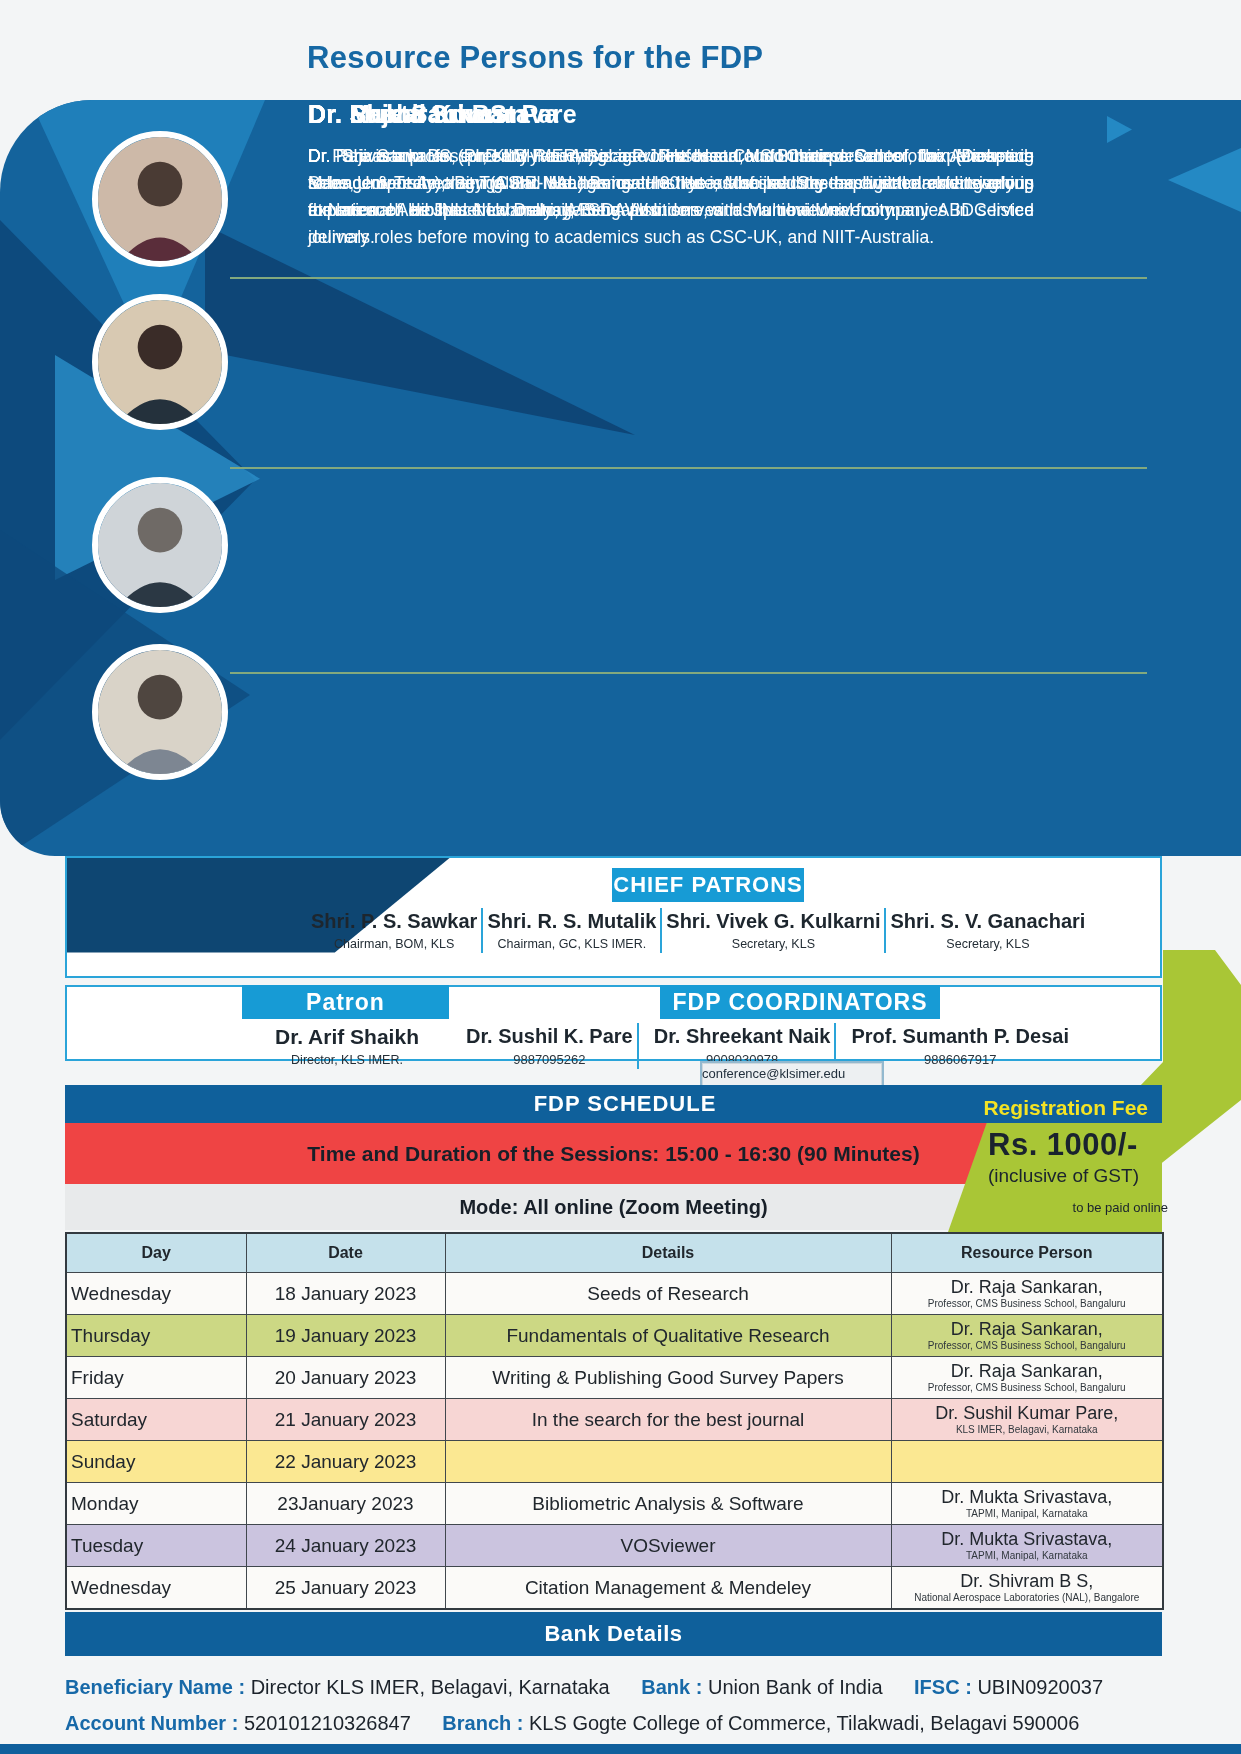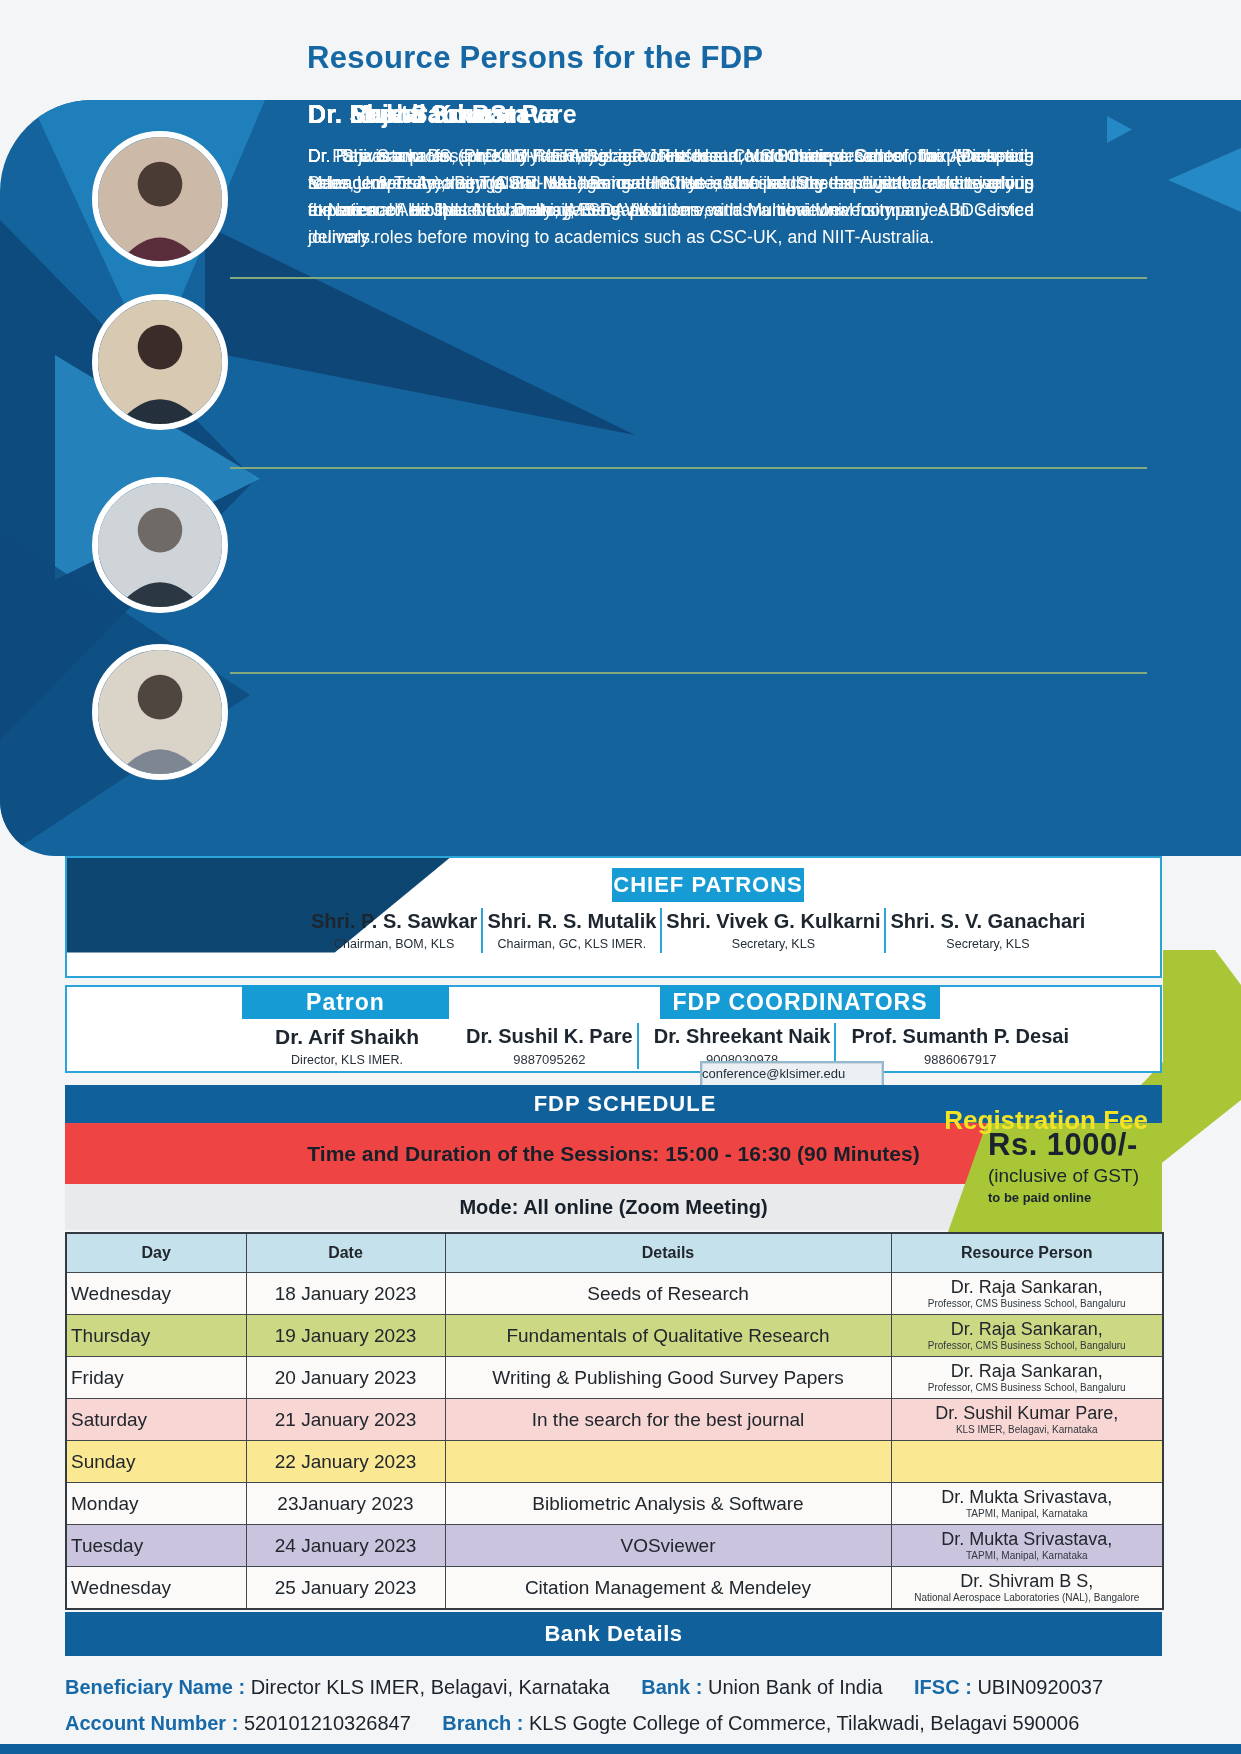--- a/index.html
+++ b/index.html
@@ -43,50 +43,50 @@
          clip-path:polygon(0 0,35% 0,24.5% 80%,0 80%);}
   .badge{position:absolute;top:10px;background:#179bd5;color:#ffffff;font-weight:700;
          text-align:center;letter-spacing:1px;z-index:2;}
   .badge-chief{left:545px;width:192px;height:34px;font-size:22px;line-height:34px;}
   .patron-row{position:absolute;left:240px;right:6px;top:50px;display:flex;z-index:2;}
   .pcell{text-align:center;padding:2px 4px;}
   .pcell + .pcell{border-left:2px solid #2aa4d9;}
   .pcell .nm{font-size:20px;font-weight:600;color:#1d262e;}
   .pcell .rl{font-size:12.5px;color:#242e36;margin-top:4px;font-weight:500;}
 
-  .box-coord{top:985px;height:88px;text-decoration:underline;}
+  .box-coord{top:985px;height:76px;text-decoration:underline;}
   .badge-patron{left:175px;width:207px;height:34px;font-size:23px;line-height:34px;top:-2px;}
   .badge-coord{left:593px;width:280px;height:34px;font-size:23px;line-height:34px;top:-2px;}
   .patron-name{position:absolute;left:130px;top:38px;width:300px;text-align:center;z-index:2;}
   .patron-name .nm{font-size:21px;font-weight:600;color:#1d262e;}
   .patron-name .rl{font-size:12.5px;color:#242e36;margin-top:4px;font-weight:500;}
   .coord-row{position:absolute;left:395px;right:2px;top:36px;display:flex;z-index:2;}
   .ccell{text-align:center;padding:2px 4px;}
   .ccell + .ccell{border-left:2px solid #2aa4d9;padding-left:15px;}
   .ccell .nm{font-size:20px;font-weight:600;color:#1d262e;}
   .ccell .ph{font-size:13px;color:#2b343c;margin-top:4px;}
   .email-pill{position:absolute;left:633px;top:74px;width:180px;height:24px;background:#edf0f2;
               border:2px solid #93b9cf;box-shadow:0 0 0 1px #cfd8dd inset;z-index:4;
               font-size:13px;color:#22303d;text-align:left;line-height:22px;}
 
   
   .sched-bar{position:absolute;left:65px;top:1085px;width:1097px;height:38px;background:#0f609b;z-index:3;}
   .sched-title{position:absolute;left:60px;top:0;width:1000px;text-align:center;color:#ffffff;
                font-size:22px;font-weight:600;letter-spacing:1px;line-height:38px;}
-  .reg-fee{position:absolute;right:14px;top:16px;color:#f4e324;font-size:26px;font-weight:700;line-height:38px;}
+  .reg-fee{position:absolute;right:14px;top:4px;color:#f4e324;font-size:21px;font-weight:700;line-height:38px;}
   .sched-row1{position:absolute;left:65px;top:1123px;width:1097px;height:61px;background:#ef4444;z-index:1;
               display:flex;align-items:center;justify-content:center;
               font-size:21px;font-weight:700;color:#171f28;}
   .sched-row2{position:absolute;left:65px;top:1184px;width:1097px;height:46px;background:#e8eaeb;z-index:1;
               display:flex;align-items:center;justify-content:center;
               font-size:20px;font-weight:700;color:#171f28;}
   .fee-block{position:absolute;left:988px;top:1127px;width:180px;z-index:3;color:#1a232e;}
   .fee-amt{font-size:31px;font-weight:700;letter-spacing:.5px;}
   .fee-gst{font-size:19px;margin-top:2px;}
-  .fee-note{font-size:13px;font-weight:700;margin-top:3px;}
+  .fee-note{font-size:13px;font-weight:400;margin-top:13px;text-align:right;}
 
   
   table.sched{position:absolute;left:65px;top:1232px;width:1097px;border-collapse:collapse;z-index:1;
               table-layout:fixed;font-family:"Liberation Sans",sans-serif;}
   table.sched col.c1{width:180px;} table.sched col.c2{width:199px;}
   table.sched col.c3{width:446px;} table.sched col.c4{width:272px;}
   table.sched th,table.sched td{border:1px solid #40474d;padding:0 4px;color:#21272d;}
   table.sched{border:2px solid #333a40;}
   table.sched th{height:38px;background:#c5e1eb;font-size:16px;font-weight:600;}
   table.sched td{height:41px;font-size:19px;}

